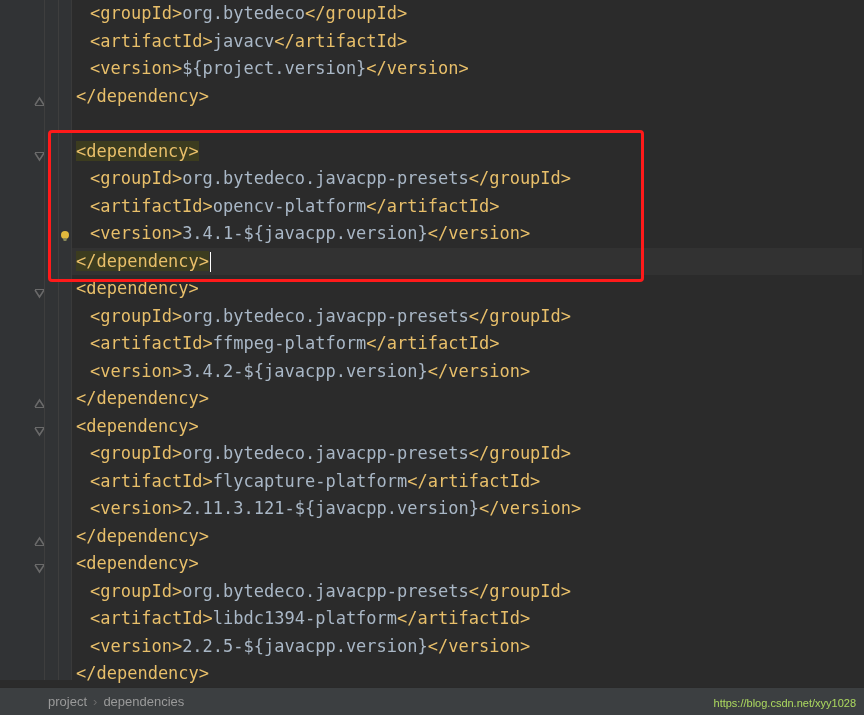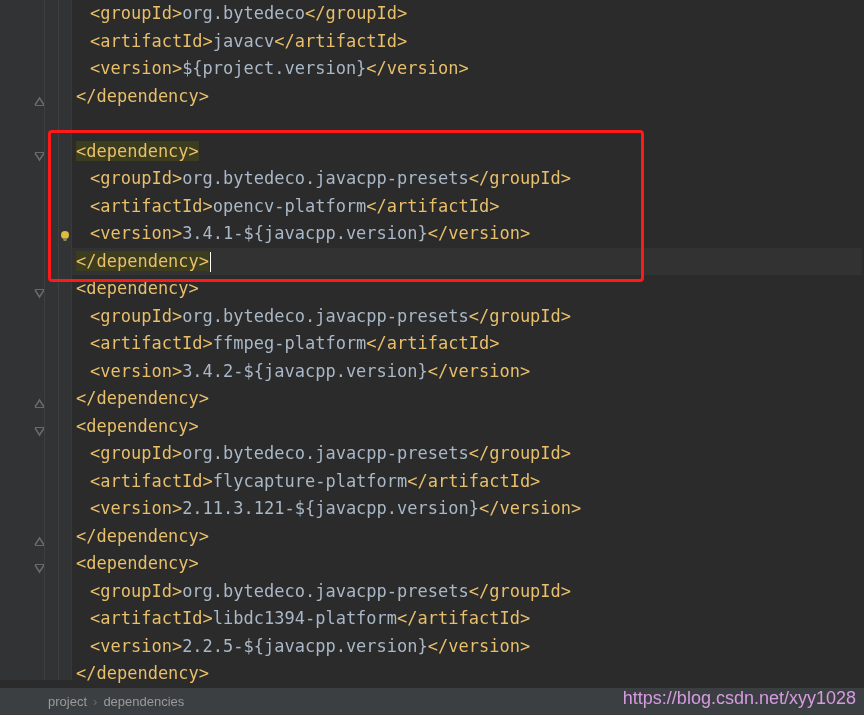--- a/index.html
+++ b/index.html
@@ -83,22 +83,22 @@
     color: #9a9a9a;
     font-family: Liberation Sans, sans-serif;
   }
   .crumb { margin-right: 6px; }
   .crumb-sep { margin-right: 6px; color: #6a6a6a; }
 
   .watermark {
     position: absolute;
     right: 8px; bottom: 6px;
     font-family: Arial, sans-serif;
-    font-size: 18px;
-    color: #f0abfc;
+    font-size: 11px;
+    color: #bef264;
     opacity: 0.85;
   }
 
   .indent-guide {
     position: absolute;
     width: 1px;
     background: #3e3e3e;
   }
 </style>
 </head>

